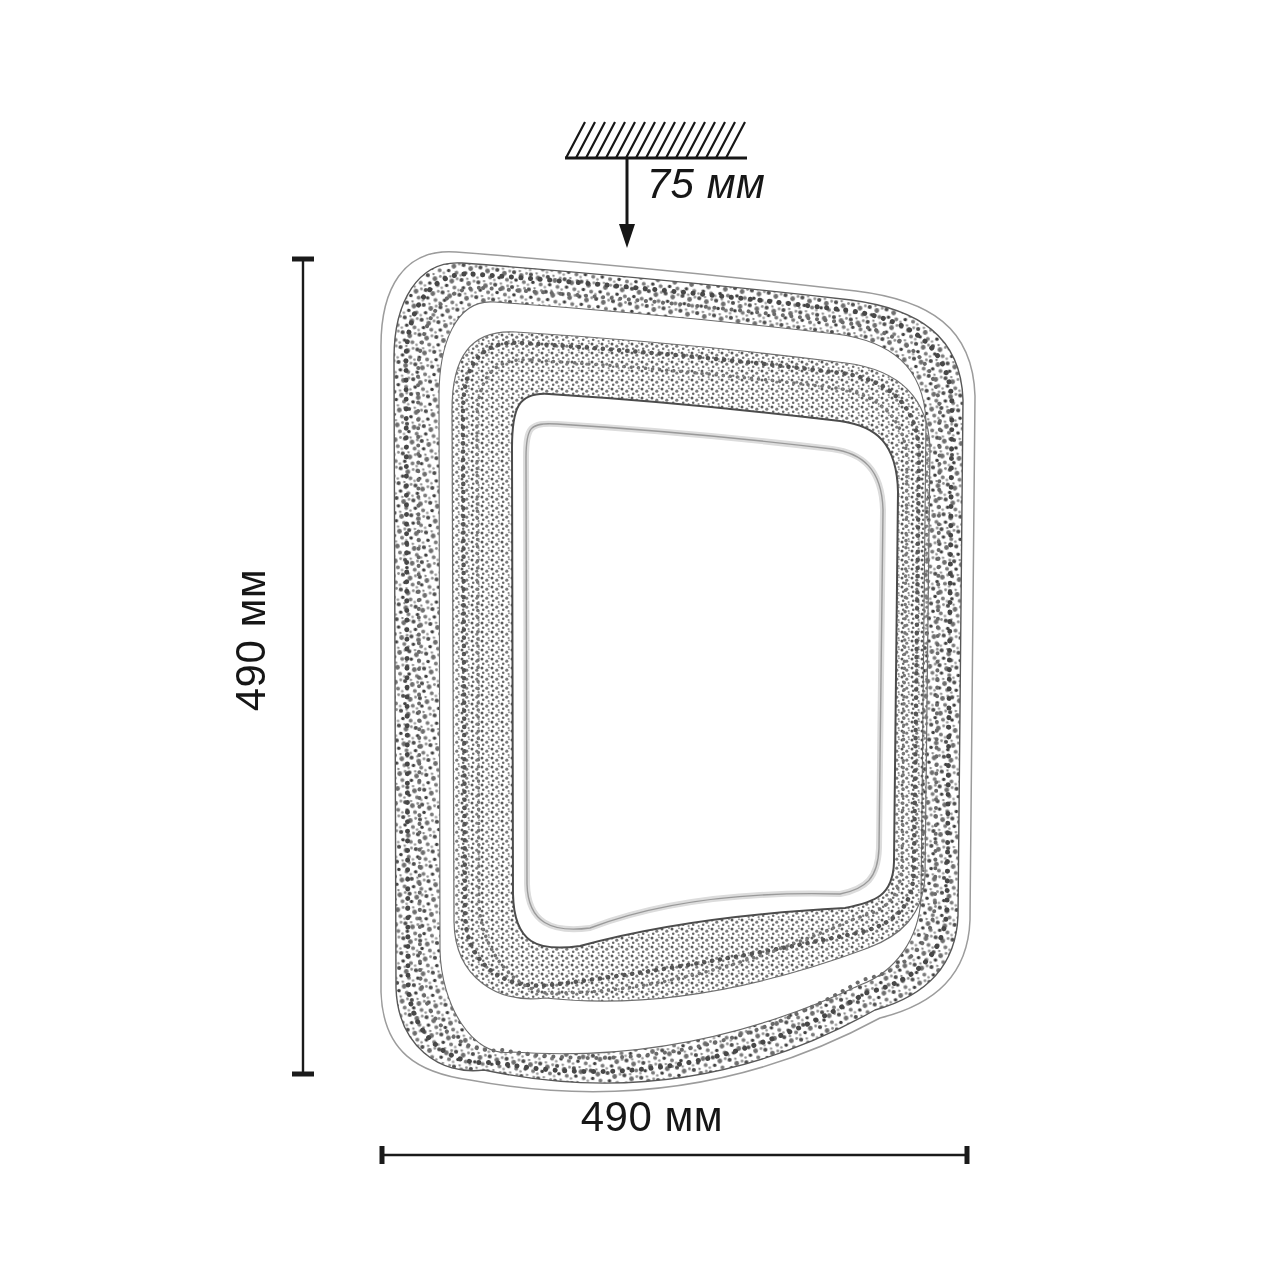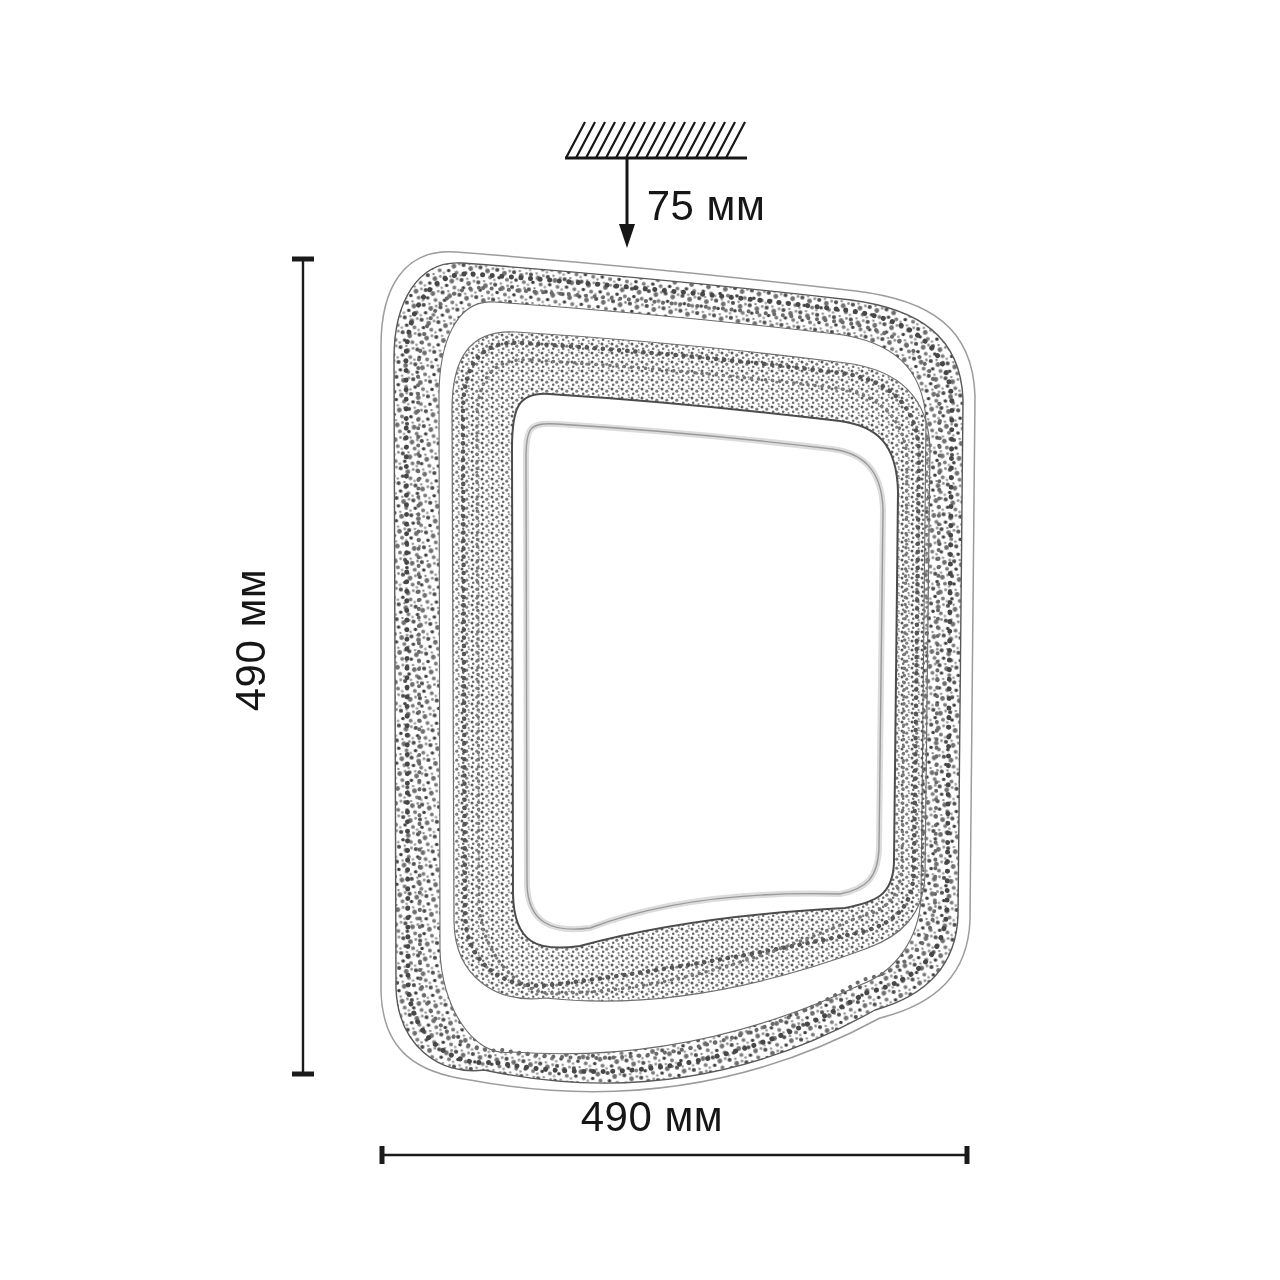--- a/index.html
+++ b/index.html
@@ -23,22 +23,23 @@
   .dim-label {
     position: absolute;
     color: #161616;
     font-size: 42px;
     line-height: 1;
     white-space: nowrap;
     letter-spacing: 0.5px;
   }
   .dim-label.offset {
     left: 706px;
-    top: 206px;
+    top: 184px;
     transform: translate(-50%, -50%);
+    font-style: italic;
   }
   .dim-label.height {
     left: 251px;
     top: 640px;
     transform: translate(-50%, -50%) rotate(-90deg);
   }
   .dim-label.width {
     left: 652px;
     top: 1117px;
     transform: translate(-50%, -50%);

